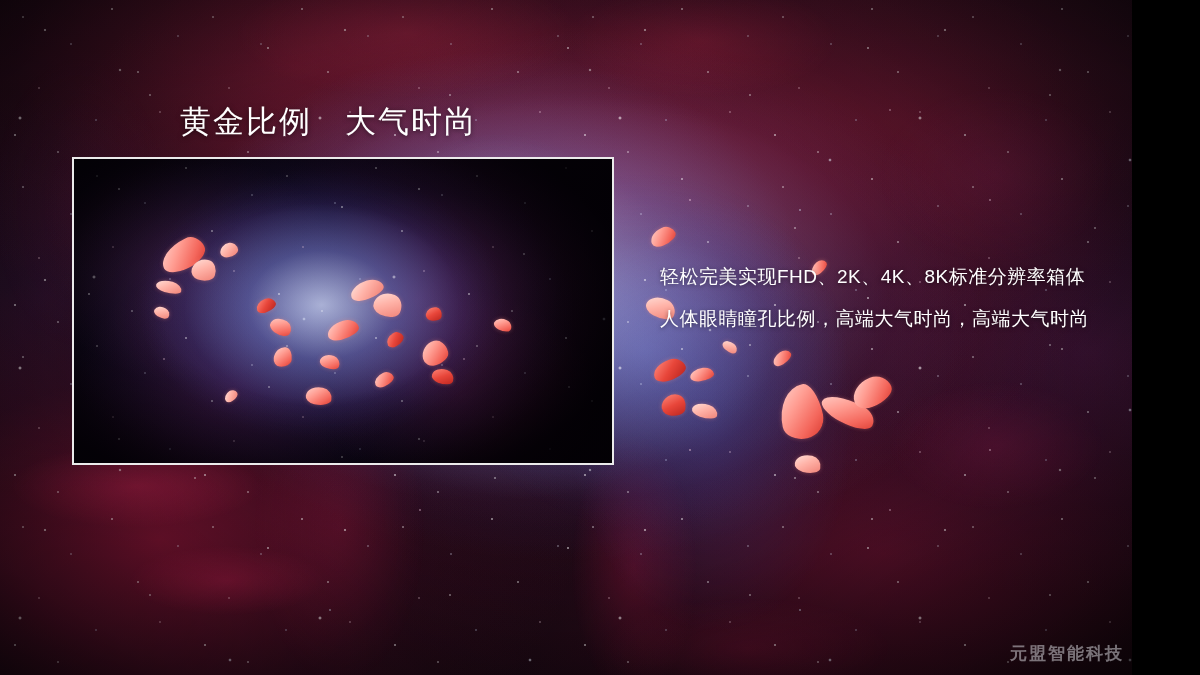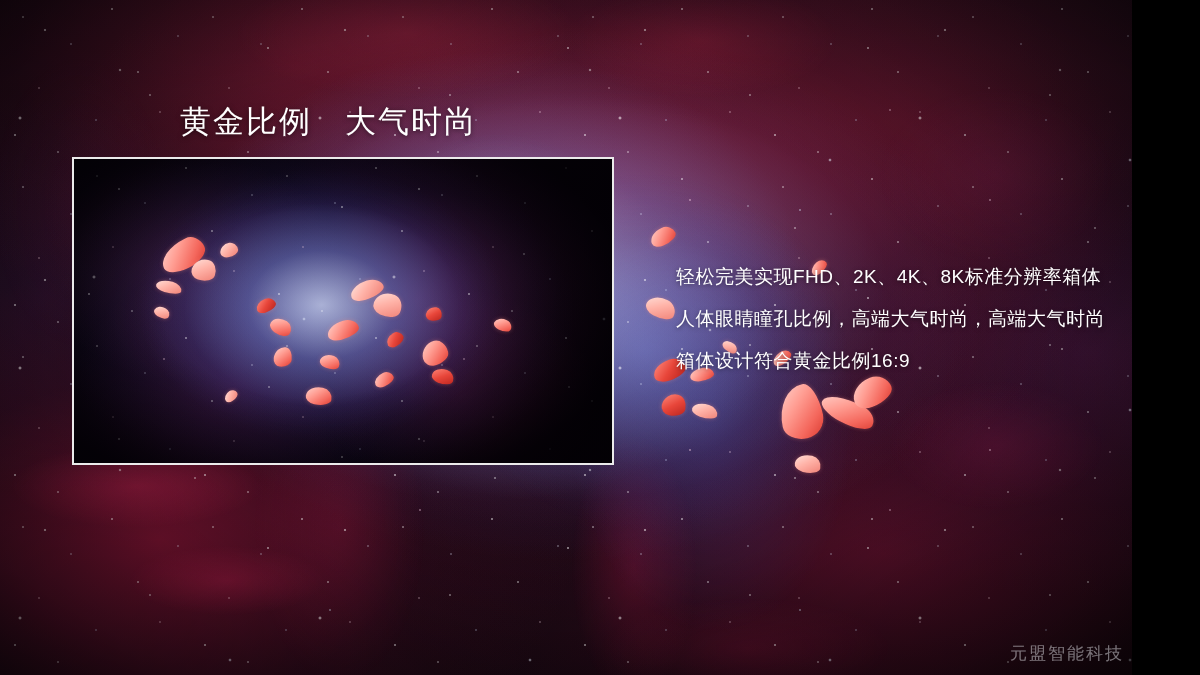--- a/index.html
+++ b/index.html
@@ -143,36 +143,36 @@
     font-size:31px;
     letter-spacing:2px;
     color:#ffffff;
     white-space:pre;
     text-shadow:0 1px 5px rgba(0,0,0,0.55);
   }
   #body-text{
     position:absolute;
     left:660px;top:256px;
     width:500px;
-    margin-left:16px;
   }
   #body-text .line{
     font-size:19px;
     line-height:42px;
     color:#ffffff;
     white-space:nowrap;
     letter-spacing:0.5px;
     text-shadow:0 1px 4px rgba(0,0,0,0.5);
   }
   #watermark{
     position:absolute;
     right:8px;bottom:10px;
     font-size:17px;
     letter-spacing:2px;
     color:rgba(226,226,232,0.50);
+    font-weight:bold;
   }
 </style>
 </head>
 <body>
 
 <div id="slide">
 
   <div class="bg-layer neb-base"></div>
   <div class="bg-layer neb-filament"></div>
   <div class="bg-layer neb-blue"></div>
@@ -221,18 +221,17 @@
     <div class="petal" style="left:232px;top:228px;width:26px;height:18px;transform:rotate(12deg);"></div>
     <div class="petal pale" style="left:150px;top:232px;width:14px;height:10px;transform:rotate(-34deg);"></div>
     <div class="petal" style="left:420px;top:160px;width:18px;height:12px;transform:rotate(26deg);"></div>
   </div>
 
   <div id="title">黄金比例　大气时尚</div>
 
   <div id="body-text">
     <div class="line">轻松完美实现FHD、2K、4K、8K标准分辨率箱体</div>
     <div class="line">人体眼睛瞳孔比例，高端大气时尚，高端大气时尚</div>
-    <div class="line">箱体设计符合黄金比例16:9</div>
   </div>
 
   <div id="watermark">元盟智能科技</div>
 
 </div>
 
 </body></html>

